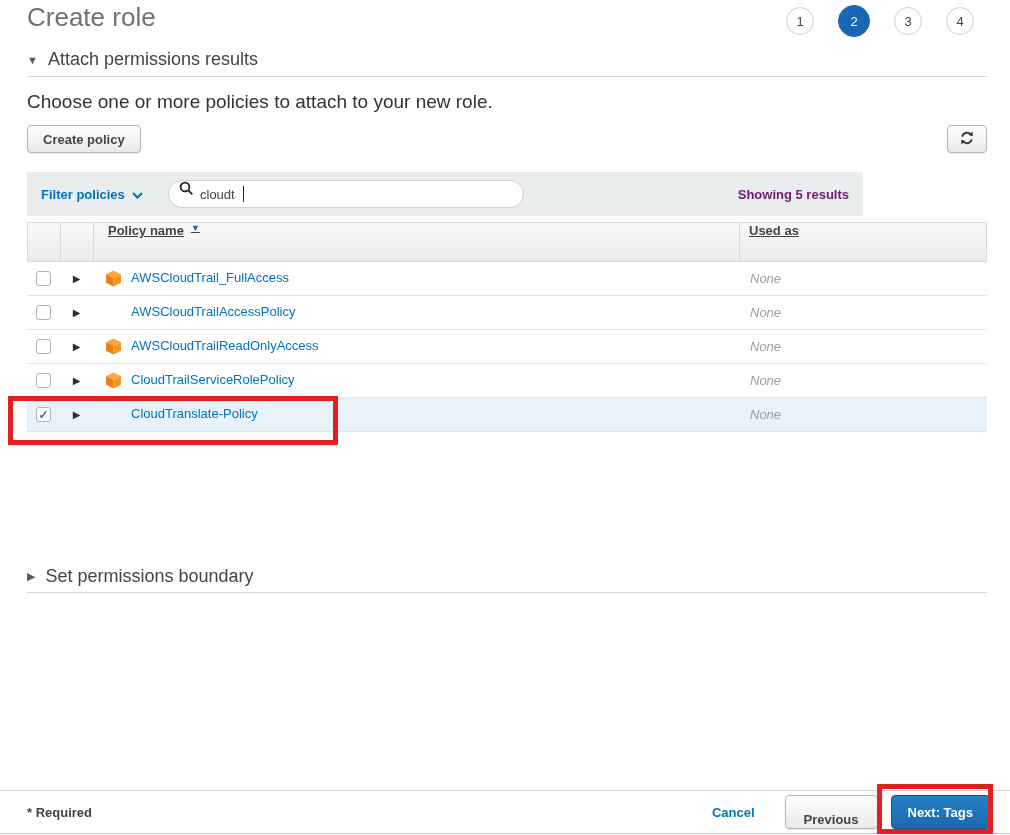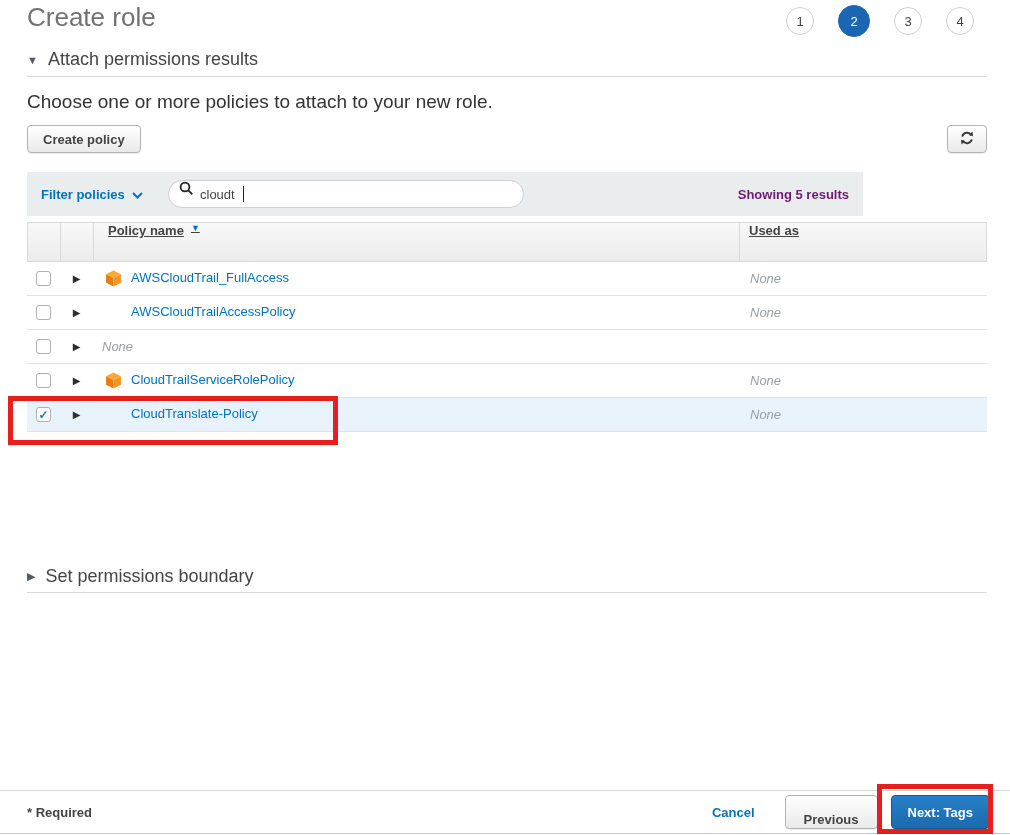--- a/index.html
+++ b/index.html
@@ -225,20 +225,30 @@
     <div class="cell-used">None</div>
   </div>
 
   <div class="row">
     <div class="cell-check">
       <span class="checkbox">
             <span class="check-glyph"></span>
           </span>
     </div>
     <div class="cell-exp">▶</div>
+    <div class="cell-name">
+      <span class="policy-icon show">
+        <svg width="17" height="17" viewBox="0 0 16 16">
+          <polygon points="8,0.5 15,4 8,7.5 1,4" fill="#fba73b"></polygon>
+          <polygon points="1,4 8,7.5 8,15.5 1,12" fill="#e97d11"></polygon>
+          <polygon points="15,4 8,7.5 8,15.5 15,12" fill="#f49422"></polygon>
+        </svg>
+      </span>
+      <a class="policy-link">AWSCloudTrailReadOnlyAccess</a>
+    </div>
     <div class="cell-used">None</div>
   </div>
 
   <div class="row">
     <div class="cell-check">
       <span class="checkbox">
             <span class="check-glyph"></span>
           </span>
     </div>
     <div class="cell-exp">▶</div>

